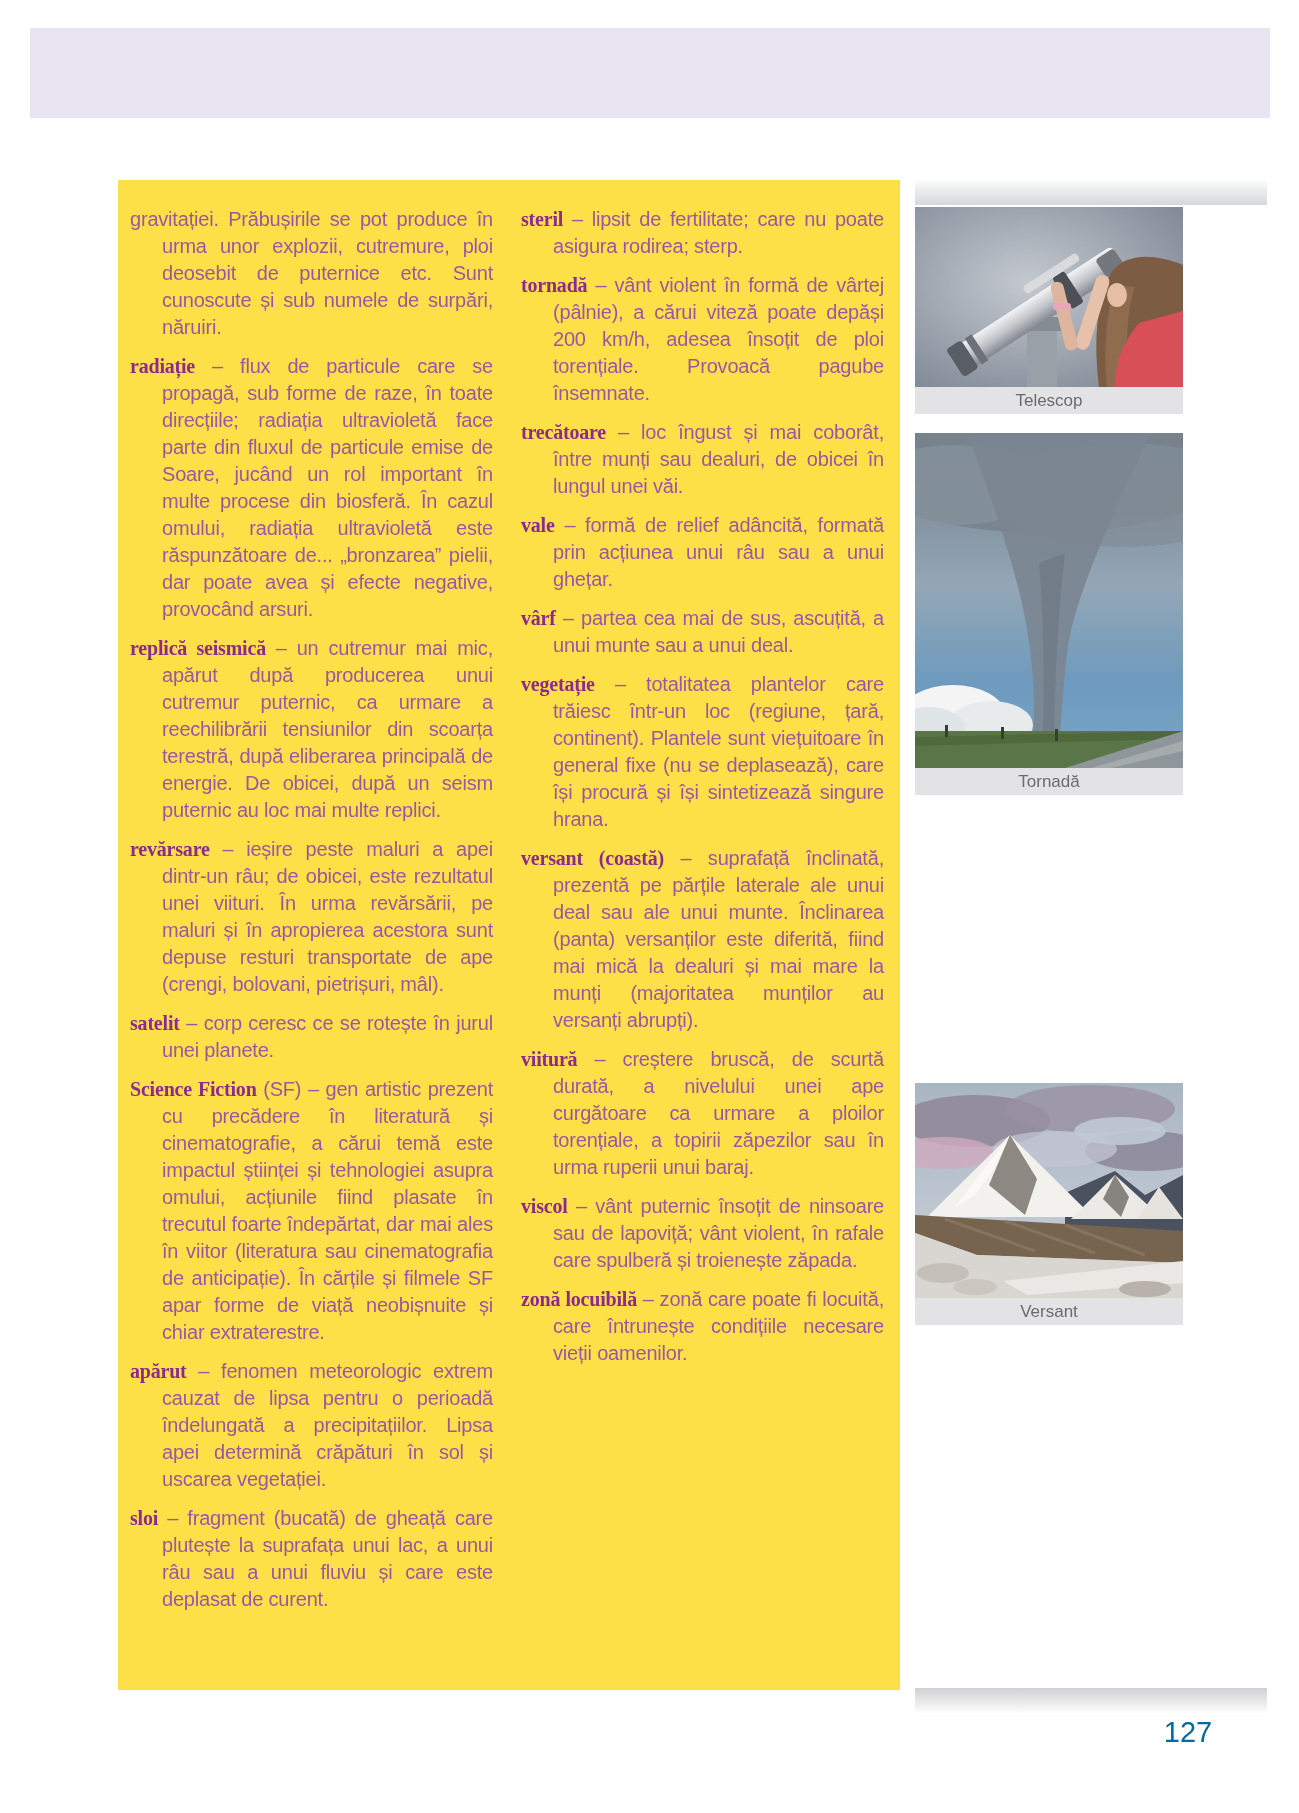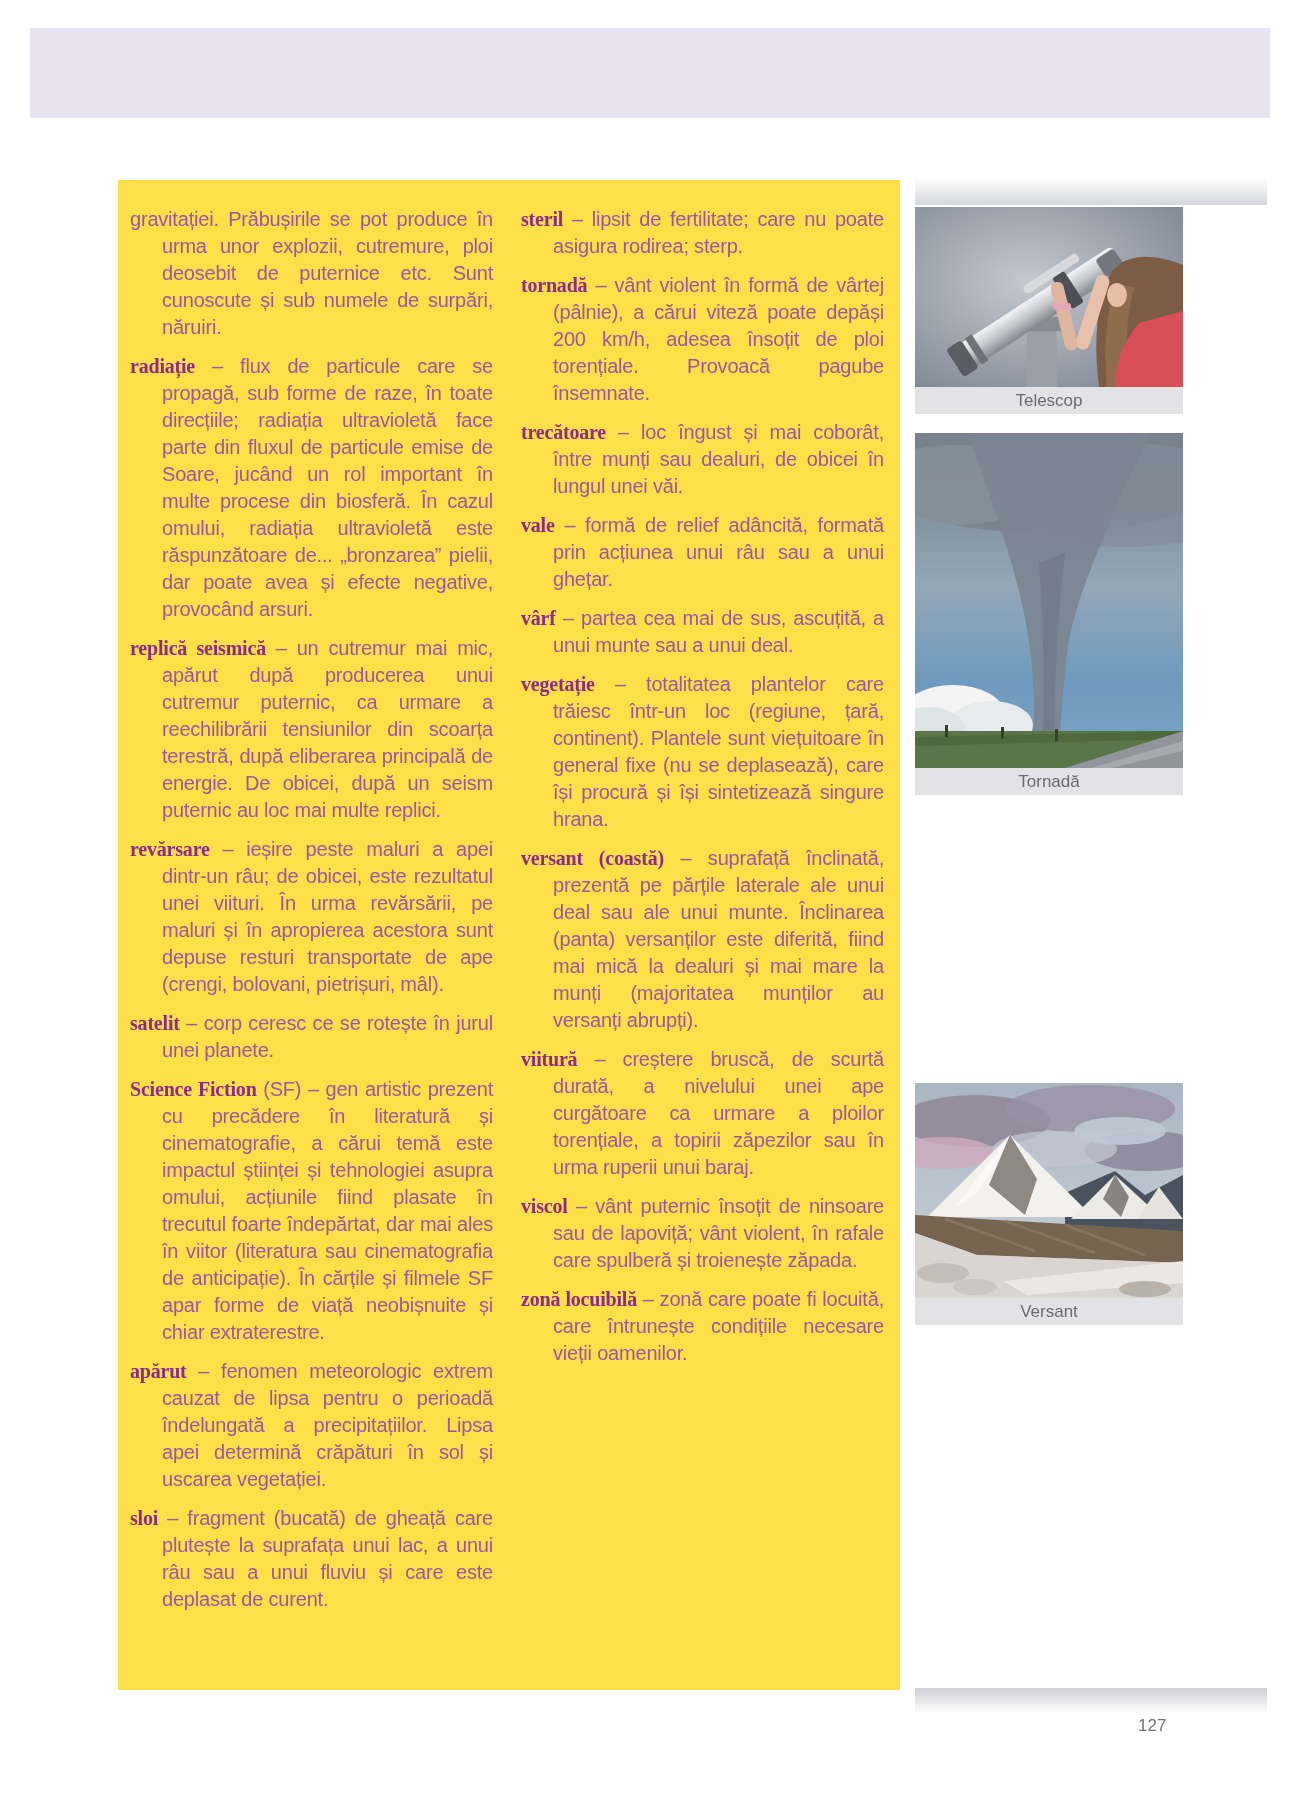--- a/index.html
+++ b/index.html
@@ -37,21 +37,21 @@
   .shadow-top{
     position:absolute;left:915px;top:178px;width:352px;height:27px;
     background:linear-gradient(to bottom, rgba(255,255,255,0), rgba(172,175,184,0.5));
   }
   .shadow-bottom{
     position:absolute;left:915px;top:1688px;width:352px;height:26px;
     background:linear-gradient(to bottom, rgba(150,152,160,0.45), rgba(255,255,255,0));
   }
   .page-number{
     position:absolute;left:1138px;top:1716px;width:100px;
-    text-align:left;font-size:17px;color:#737373;
+    text-align:center;font-size:29px;color:#0369a1;
   }
 </style>
 </head>
 <body>
 
 <div class="page">
 
   <div class="top-band"></div>
 
   <div class="content-box">

